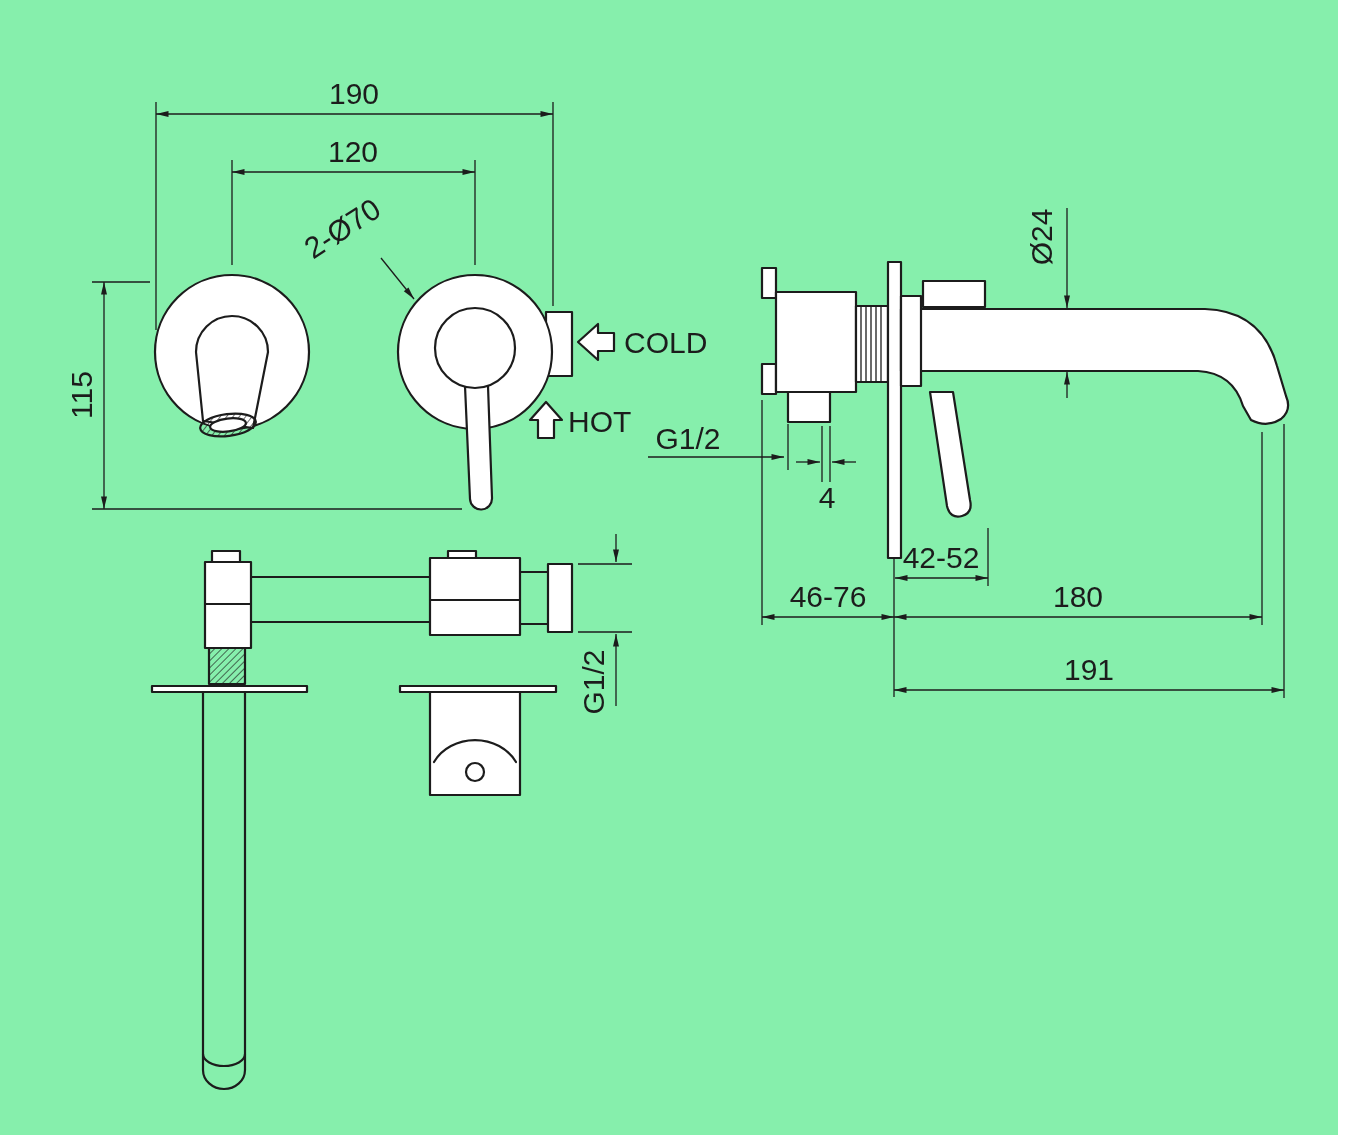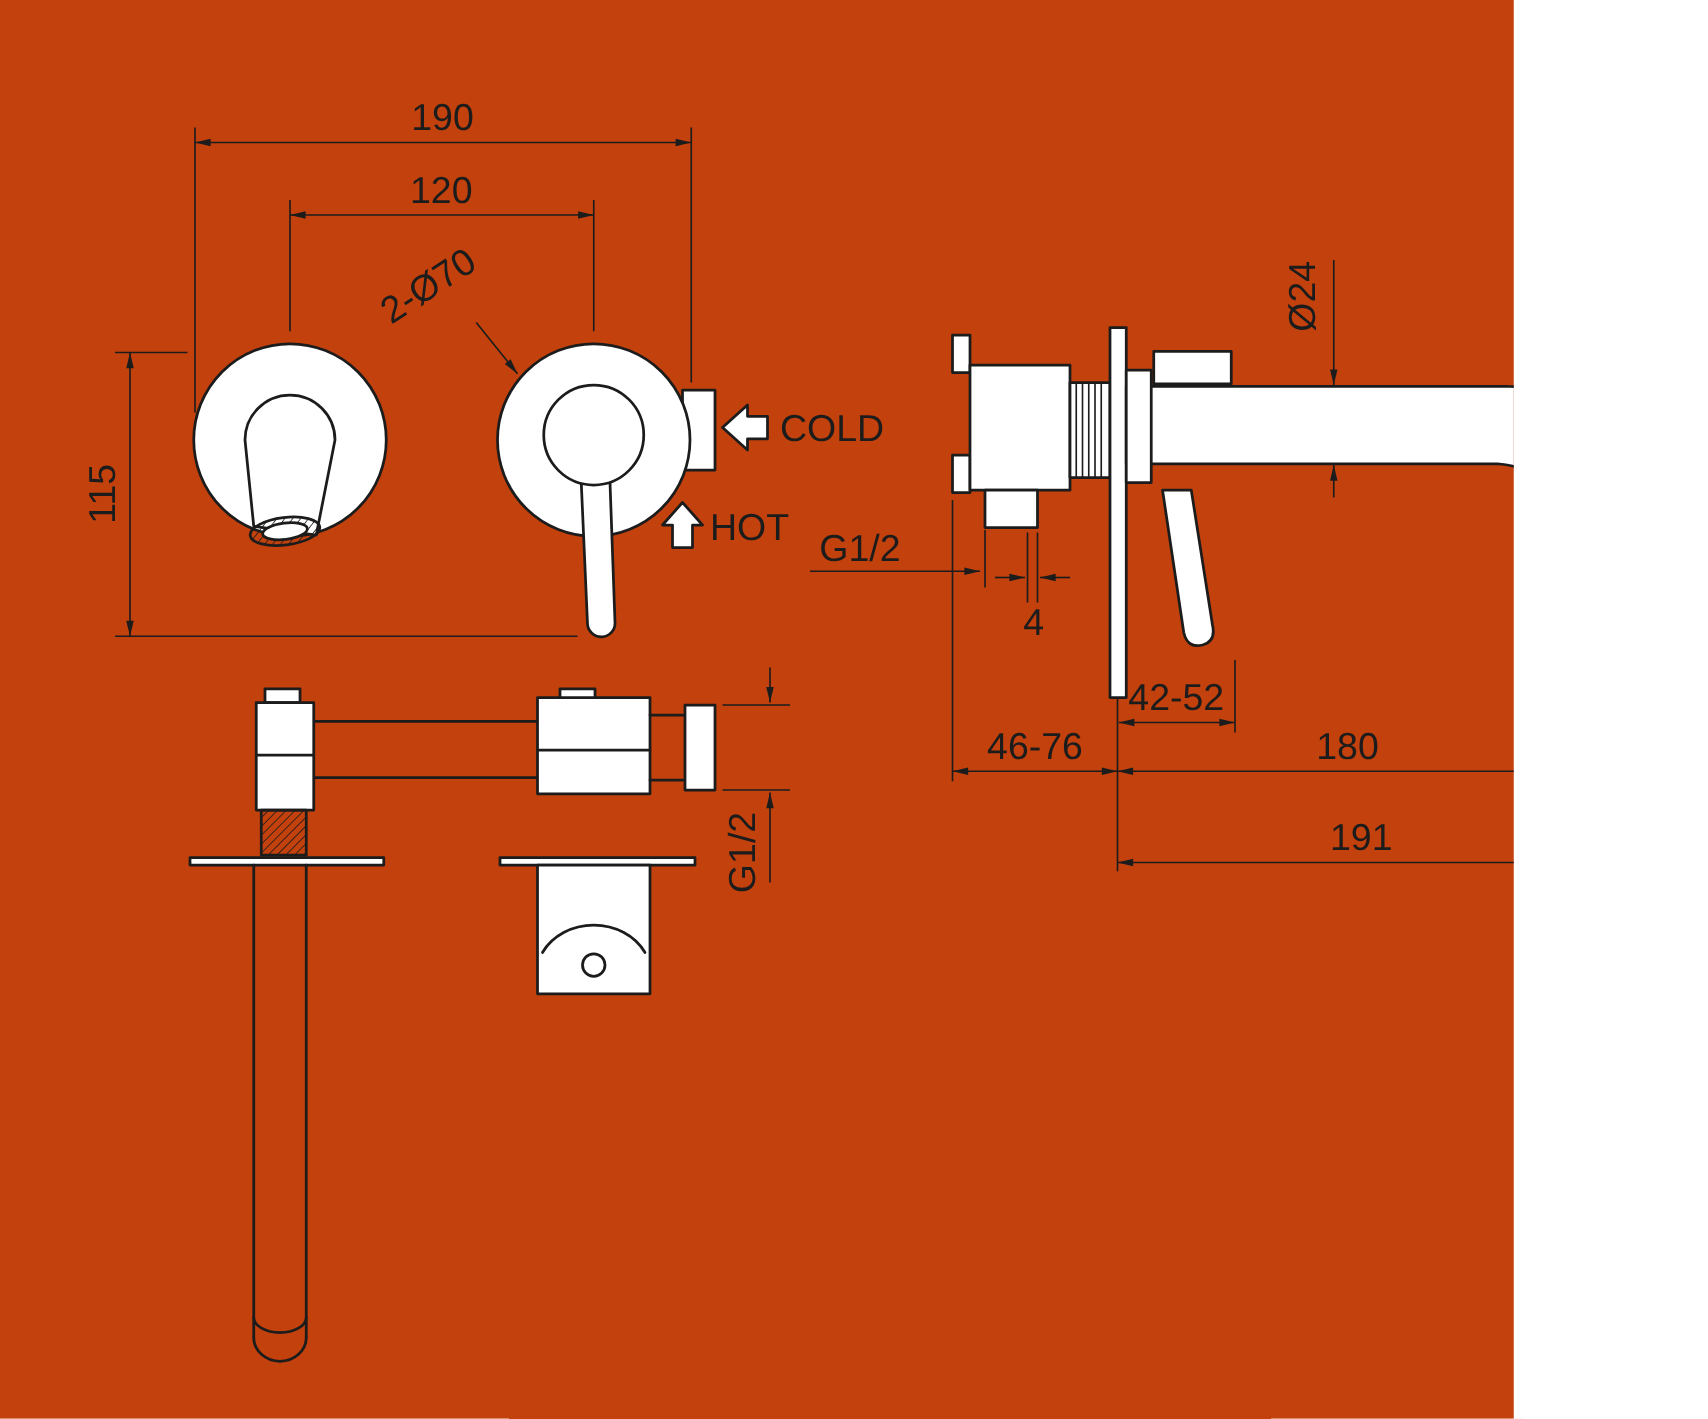--- a/index.html
+++ b/index.html
@@ -1,16 +1,16 @@
 <!DOCTYPE html>
 <html><head>
 <meta charset="utf-8">
 <style>
   html,body{margin:0;padding:0;background:#ffffff;}
-  .stage{width:1211px;height:1135px;background:#c2410c;position:relative;overflow:hidden;}
+  .stage{width:1338px;height:1135px;background:#86efac;position:relative;overflow:hidden;}
   svg{display:block;}
   .s2{stroke:#1c1c1c;stroke-width:2.2px;stroke-linejoin:round;stroke-linecap:round;}
   .s1{stroke:#1c1c1c;stroke-width:1.3px;stroke-linecap:butt;}
   .fw{fill:#ffffff;}
   .fn{fill:none;}
   .dt{font-family:"Liberation Sans",sans-serif;font-size:30px;fill:#1c1c1c;}
 </style>
 </head>
 <body>
 

